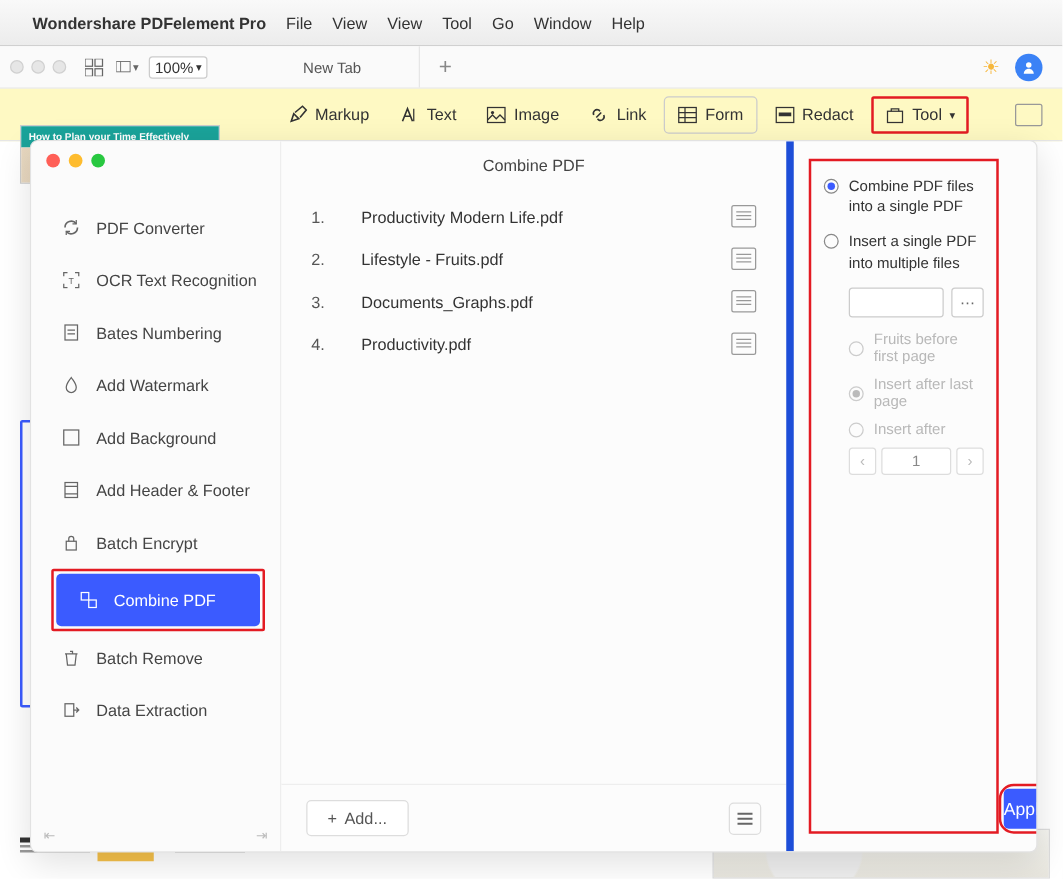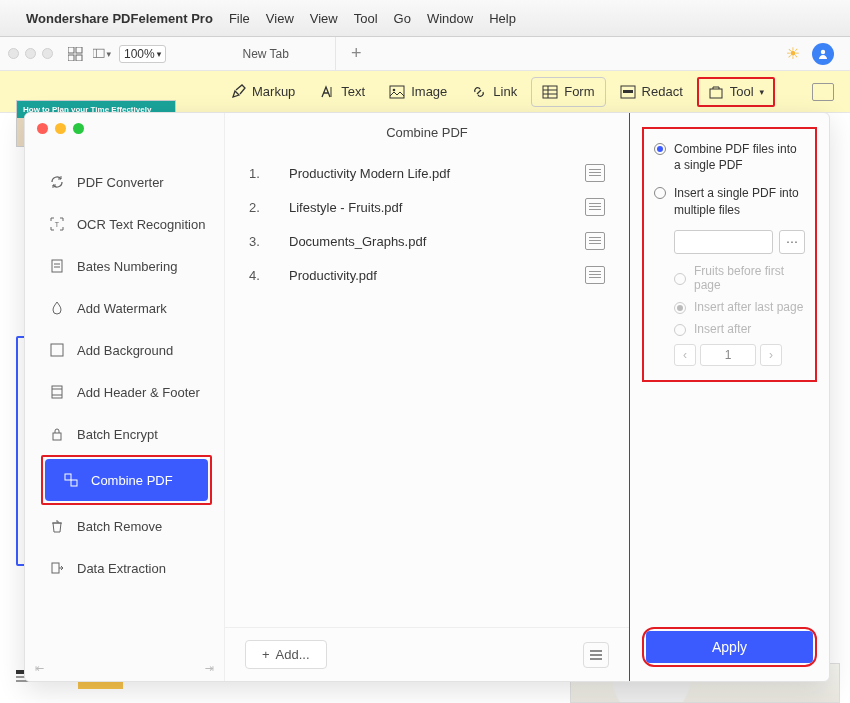--- a/index.html
+++ b/index.html
@@ -70,21 +70,21 @@
   .file-list { padding: 0 20px; }
   .file-row { display: flex; align-items: center; padding: 8px 4px; font-size: 13px; }
   .file-num { width: 40px; color: #555; }
   .file-name { flex: 1; color: #333; }
   .file-pg { width: 20px; height: 18px; border: 1px solid #999; border-radius: 2px; display:flex; align-items:center; justify-content:center; position:relative;}
   .file-pg::before { content:""; position:absolute; left:3px; right:3px; top:4px; height:1px; background:#999; box-shadow:0 3px 0 #999, 0 6px 0 #999;}
   .mid-footer { margin-top: auto; display: flex; align-items: center; padding: 12px 20px; border-top: 1px solid #eee; }
   .add-btn { border: 1px solid #ddd; border-radius: 4px; padding: 6px 16px; font-size: 13px; color: #555; background:#fff; display:flex; align-items:center; gap:6px; }
   .mid-menu { margin-left: auto; width: 26px; height: 26px; border: 1px solid #ddd; border-radius: 4px; display:flex; align-items:center; justify-content:center; color:#666; }
   
-  .sheet-right { width: 200px; border-left: 1px solid #1d4ed8; padding: 14px 12px; display:flex; flex-direction:column; }
+  .sheet-right { width: 200px; border-left: 6px solid #1d4ed8; padding: 14px 12px; display:flex; flex-direction:row; }
   .options-box { border: 2px solid #e31b23; padding: 12px 10px 14px; font-size: 12px; color:#333; }
   .opt { display:flex; align-items:flex-start; gap:8px; margin-bottom: 12px; }
   .radio { width:12px; height:12px; border:1px solid #888; border-radius:50%; flex-shrink:0; margin-top:2px; display:flex; align-items:center; justify-content:center;}
   .radio.on::after { content:""; width:6px; height:6px; background:#3b5bff; border-radius:50%; }
   .opt-label { line-height:1.35; }
   .file-picker { display:flex; gap:6px; margin: 4px 0 10px 20px; }
   .fp-input { flex:1; height:24px; border:1px solid #ccc; border-radius:3px; background:#fff; }
   .fp-btn { width:26px; height:24px; border:1px solid #ccc; border-radius:3px; display:flex; align-items:center; justify-content:center; color:#666; background:#fff;}
   .sub-opt { display:flex; align-items:center; gap:8px; margin-left:20px; margin-bottom:8px; color:#b8b8b8; font-size:12px;}
   .sub-opt .radio { border-color:#ccc; }

